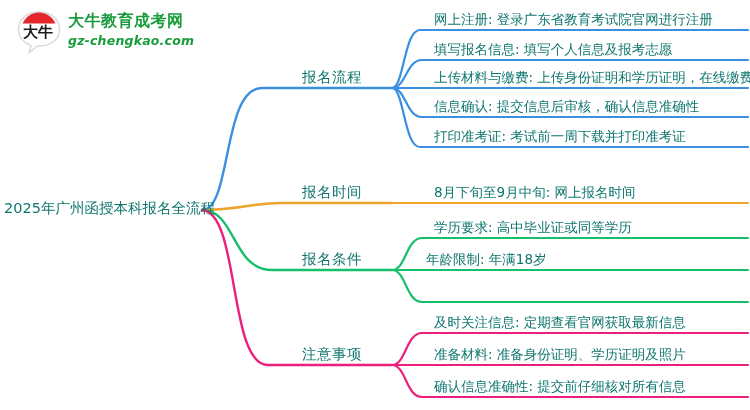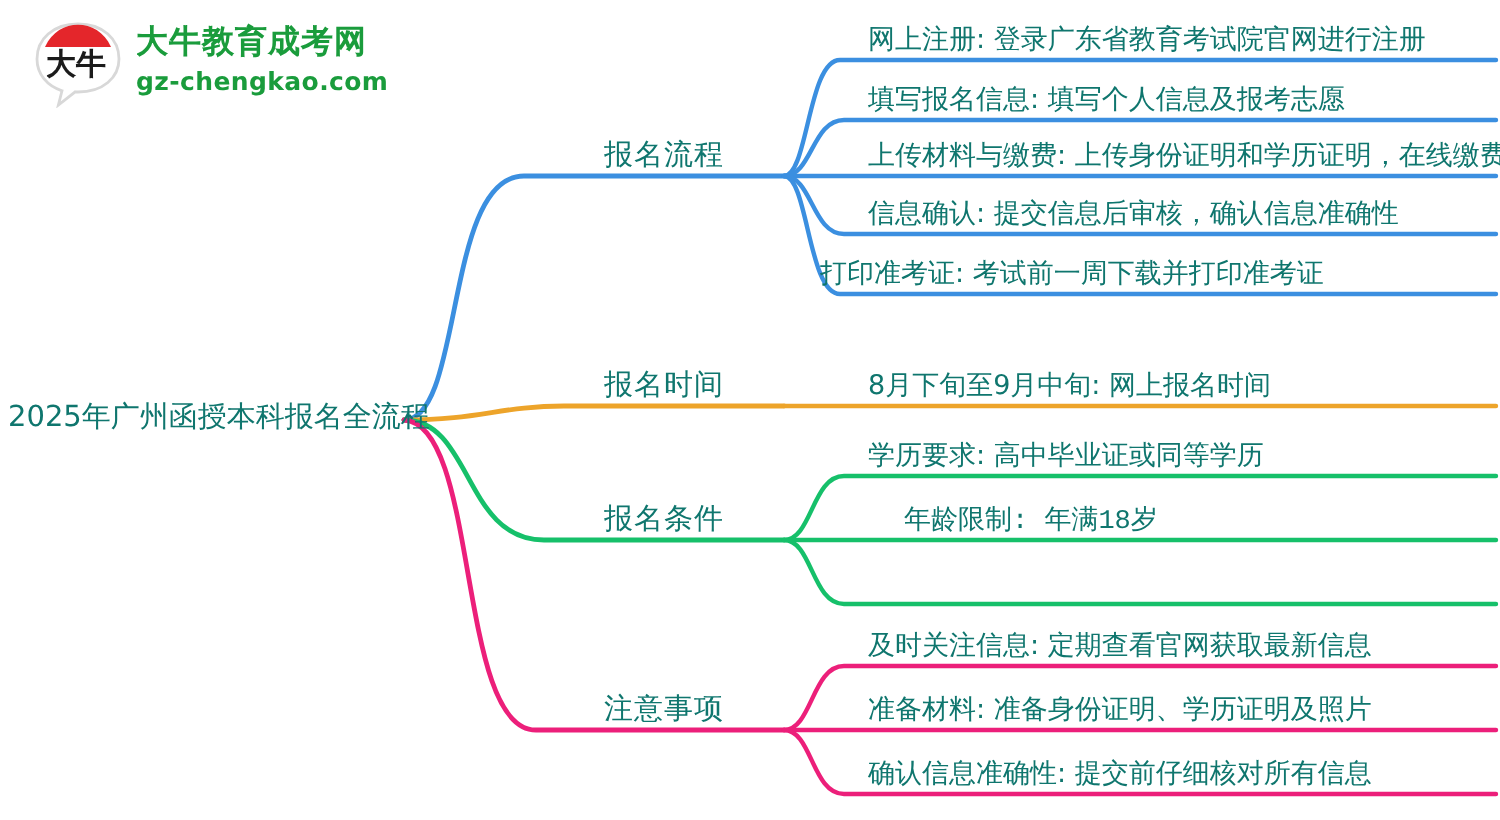--- a/index.html
+++ b/index.html
@@ -51,20 +51,21 @@
     white-space: nowrap;
   }
   .logo-en {
     font-family: "DejaVu Sans", "Liberation Sans", sans-serif;
     font-size: 12.5px;
     font-weight: bold;
     color: #1a9c3c;
     line-height: 16px;
     letter-spacing: 0.2px;
     white-space: nowrap;
+    font-style: italic;
   }
   
   #connectors {
     position: absolute;
     left: 0; top: 0;
     width: 750px;
     height: 410px;
   }
   #connectors path {
     fill: none;
@@ -147,27 +148,27 @@
   <div class="node branch-node" style="left:302px; top:345px;">注意事项</div>
 
   <div class="node leaf-node" style="left:434px; top:11px;">网上注册: 登录广东省教育考试院官网进行注册</div>
 
   <div class="node leaf-node" style="left:434px; top:41px;">填写报名信息: 填写个人信息及报考志愿</div>
 
   <div class="node leaf-node" style="left:434px; top:69px;">上传材料与缴费: 上传身份证明和学历证明，在线缴费</div>
 
   <div class="node leaf-node" style="left:434px; top:98px;">信息确认: 提交信息后审核，确认信息准确性</div>
 
-  <div class="node leaf-node" style="left:410px; top:128px;">打印准考证: 考试前一周下载并打印准考证</div>
+  <div class="node leaf-node" style="left:434px; top:128px;">打印准考证: 考试前一周下载并打印准考证</div>
 
   <div class="node leaf-node" style="left:434px; top:184px;">8月下旬至9月中旬: 网上报名时间</div>
 
   <div class="node leaf-node" style="left:434px; top:219px;">学历要求: 高中毕业证或同等学历</div>
 
-  <div class="node leaf-node" style="left:452px; top:251px;font-family:Liberation Mono, monospace;">年龄限制: 年满18岁</div>
+  <div class="node leaf-node" style="left:426px; top:251px;">年龄限制: 年满18岁</div>
 
 
   <div class="node leaf-node" style="left:434px; top:346px;">准备材料: 准备身份证明、学历证明及照片</div>
 
   <div class="node leaf-node" style="left:434px; top:314px;">及时关注信息: 定期查看官网获取最新信息</div>
 
   <div class="node leaf-node" style="left:434px; top:378px;">确认信息准确性: 提交前仔细核对所有信息</div>
 
 </div>
 

